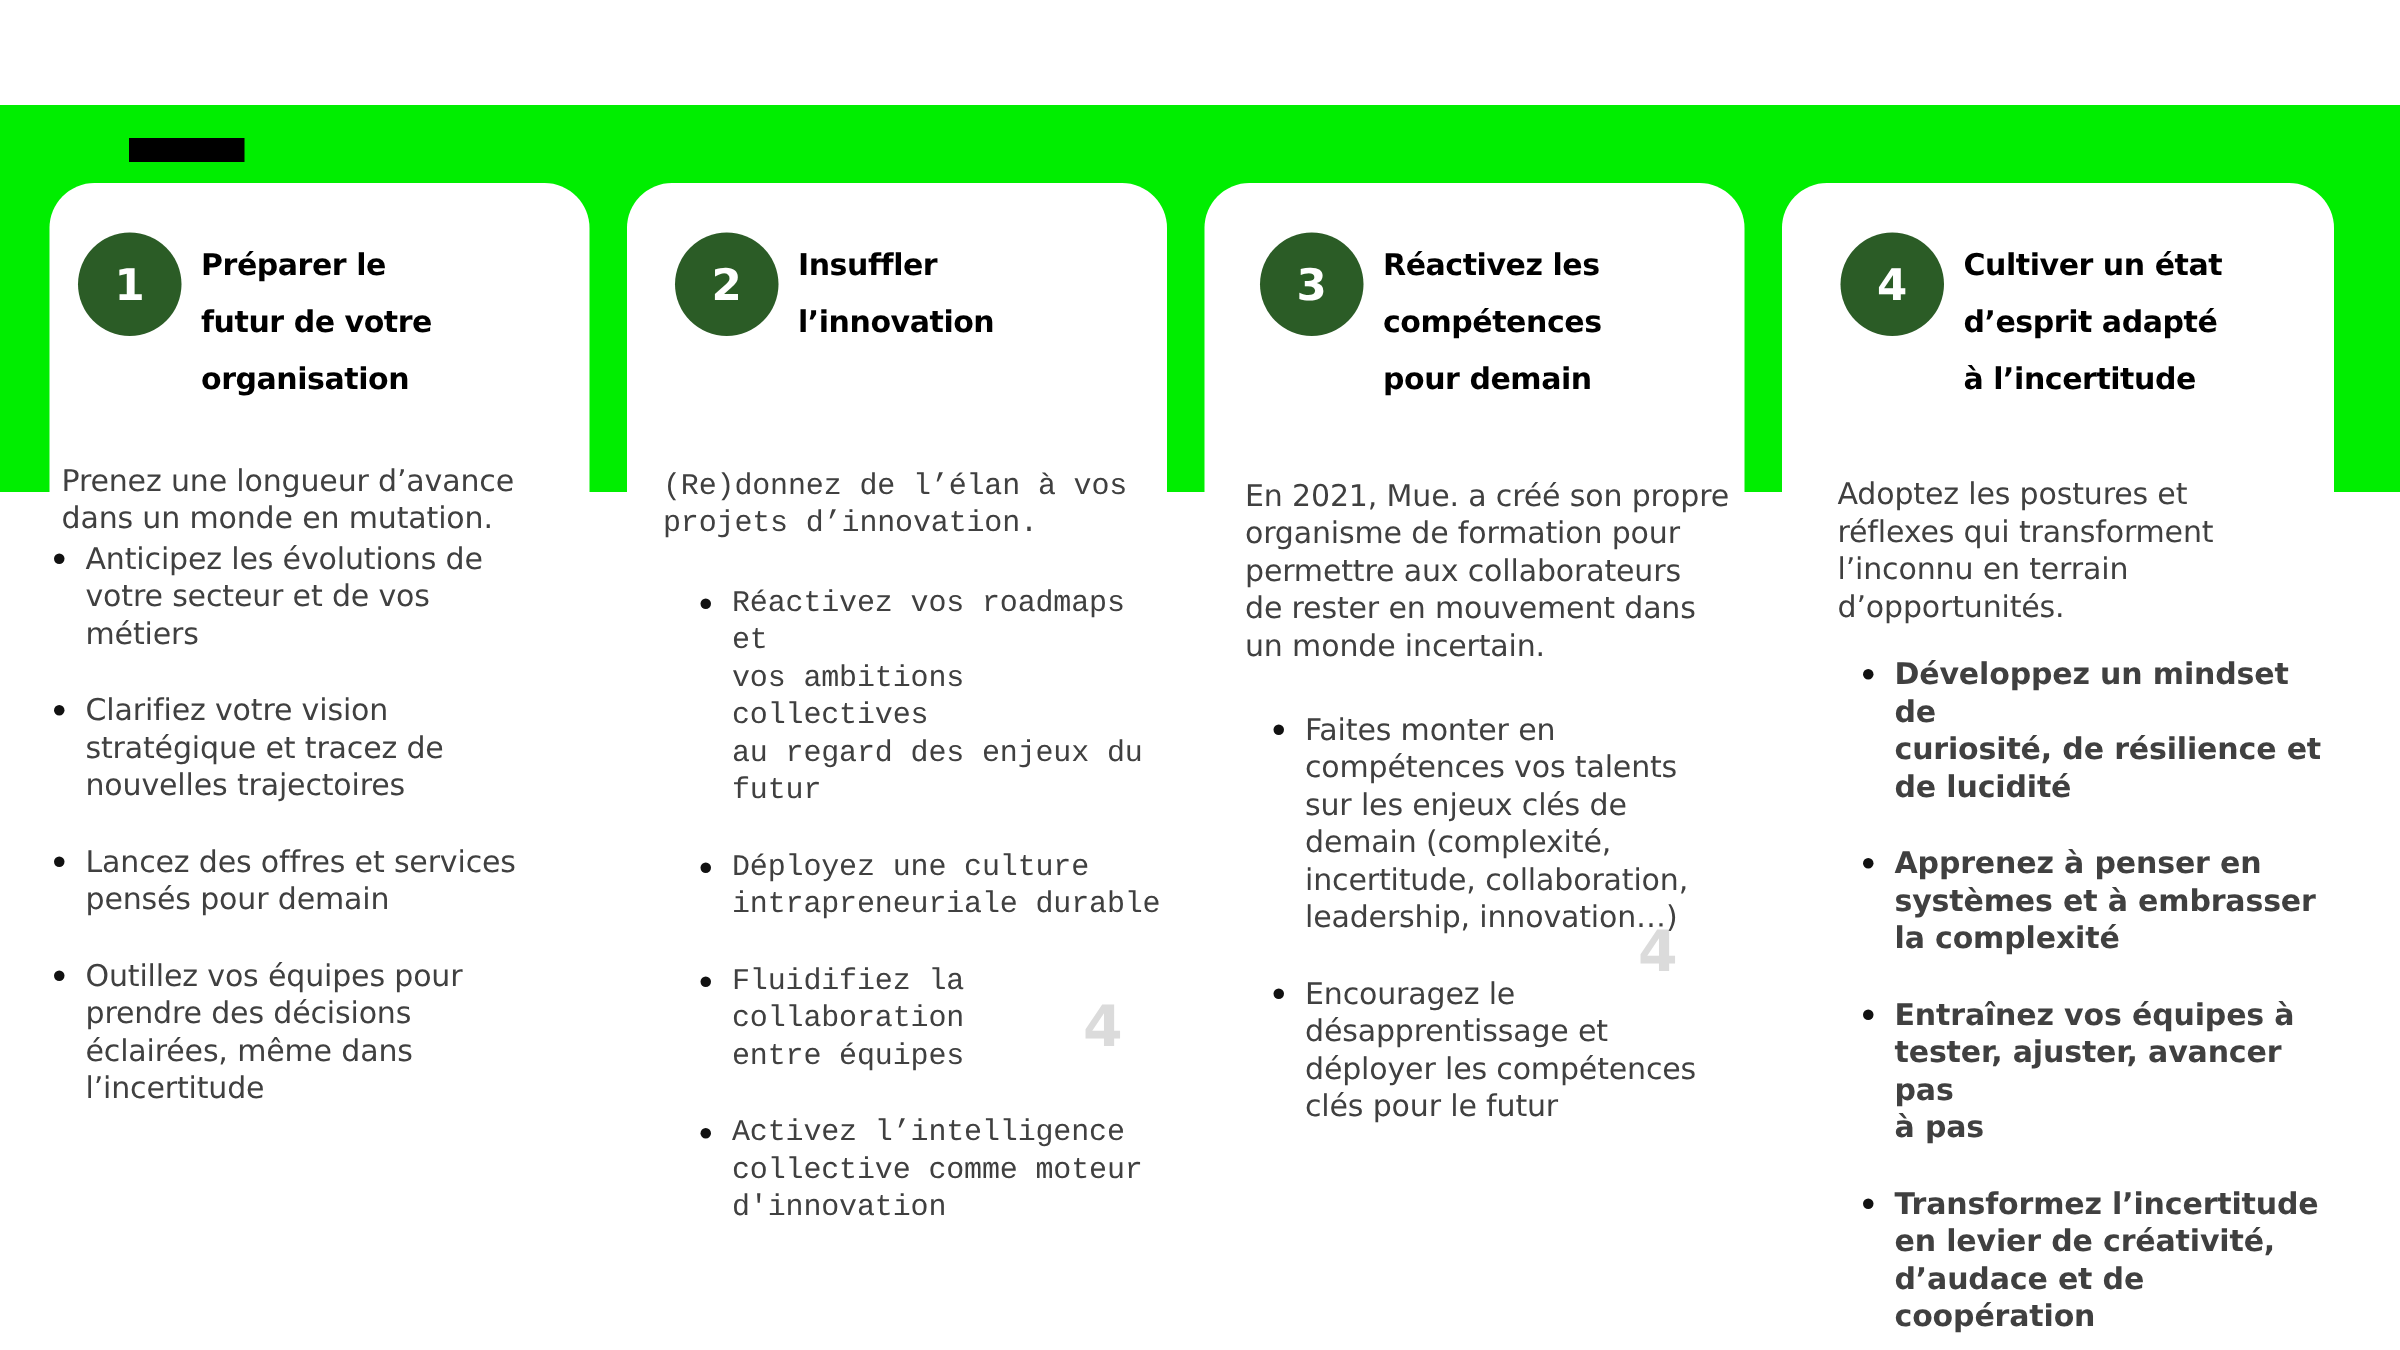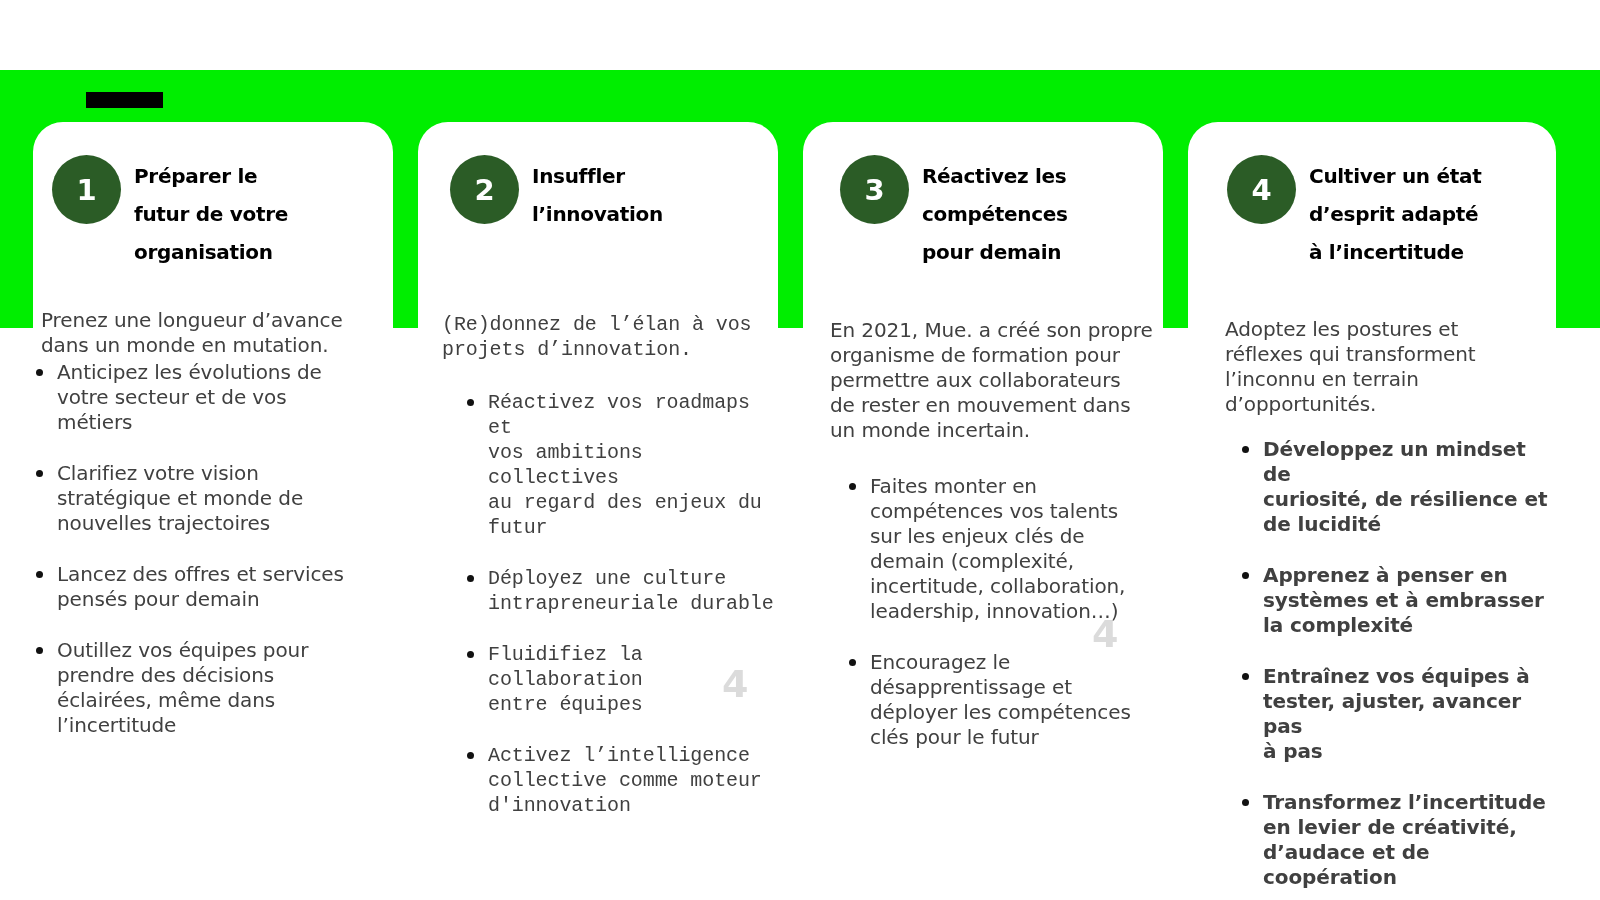--- a/index.html
+++ b/index.html
@@ -105,21 +105,21 @@
 organisation</h2>
     </div>
     <div class="card-body">
       <p class="intro">Prenez une longueur d’avance
 dans un monde en mutation.</p>
       <ul class="bullets">
           <li>Anticipez les évolutions de
 votre secteur et de vos
 métiers</li>
           <li>Clarifiez votre vision
-stratégique et monde de
+stratégique et tracez de
 nouvelles trajectoires</li>
           <li>Lancez des offres et services
 pensés pour demain</li>
           <li>Outillez vos équipes pour
 prendre des décisions
 éclairées, même dans
 l’incertitude</li>
         </ul>
     </div>
   </section>

